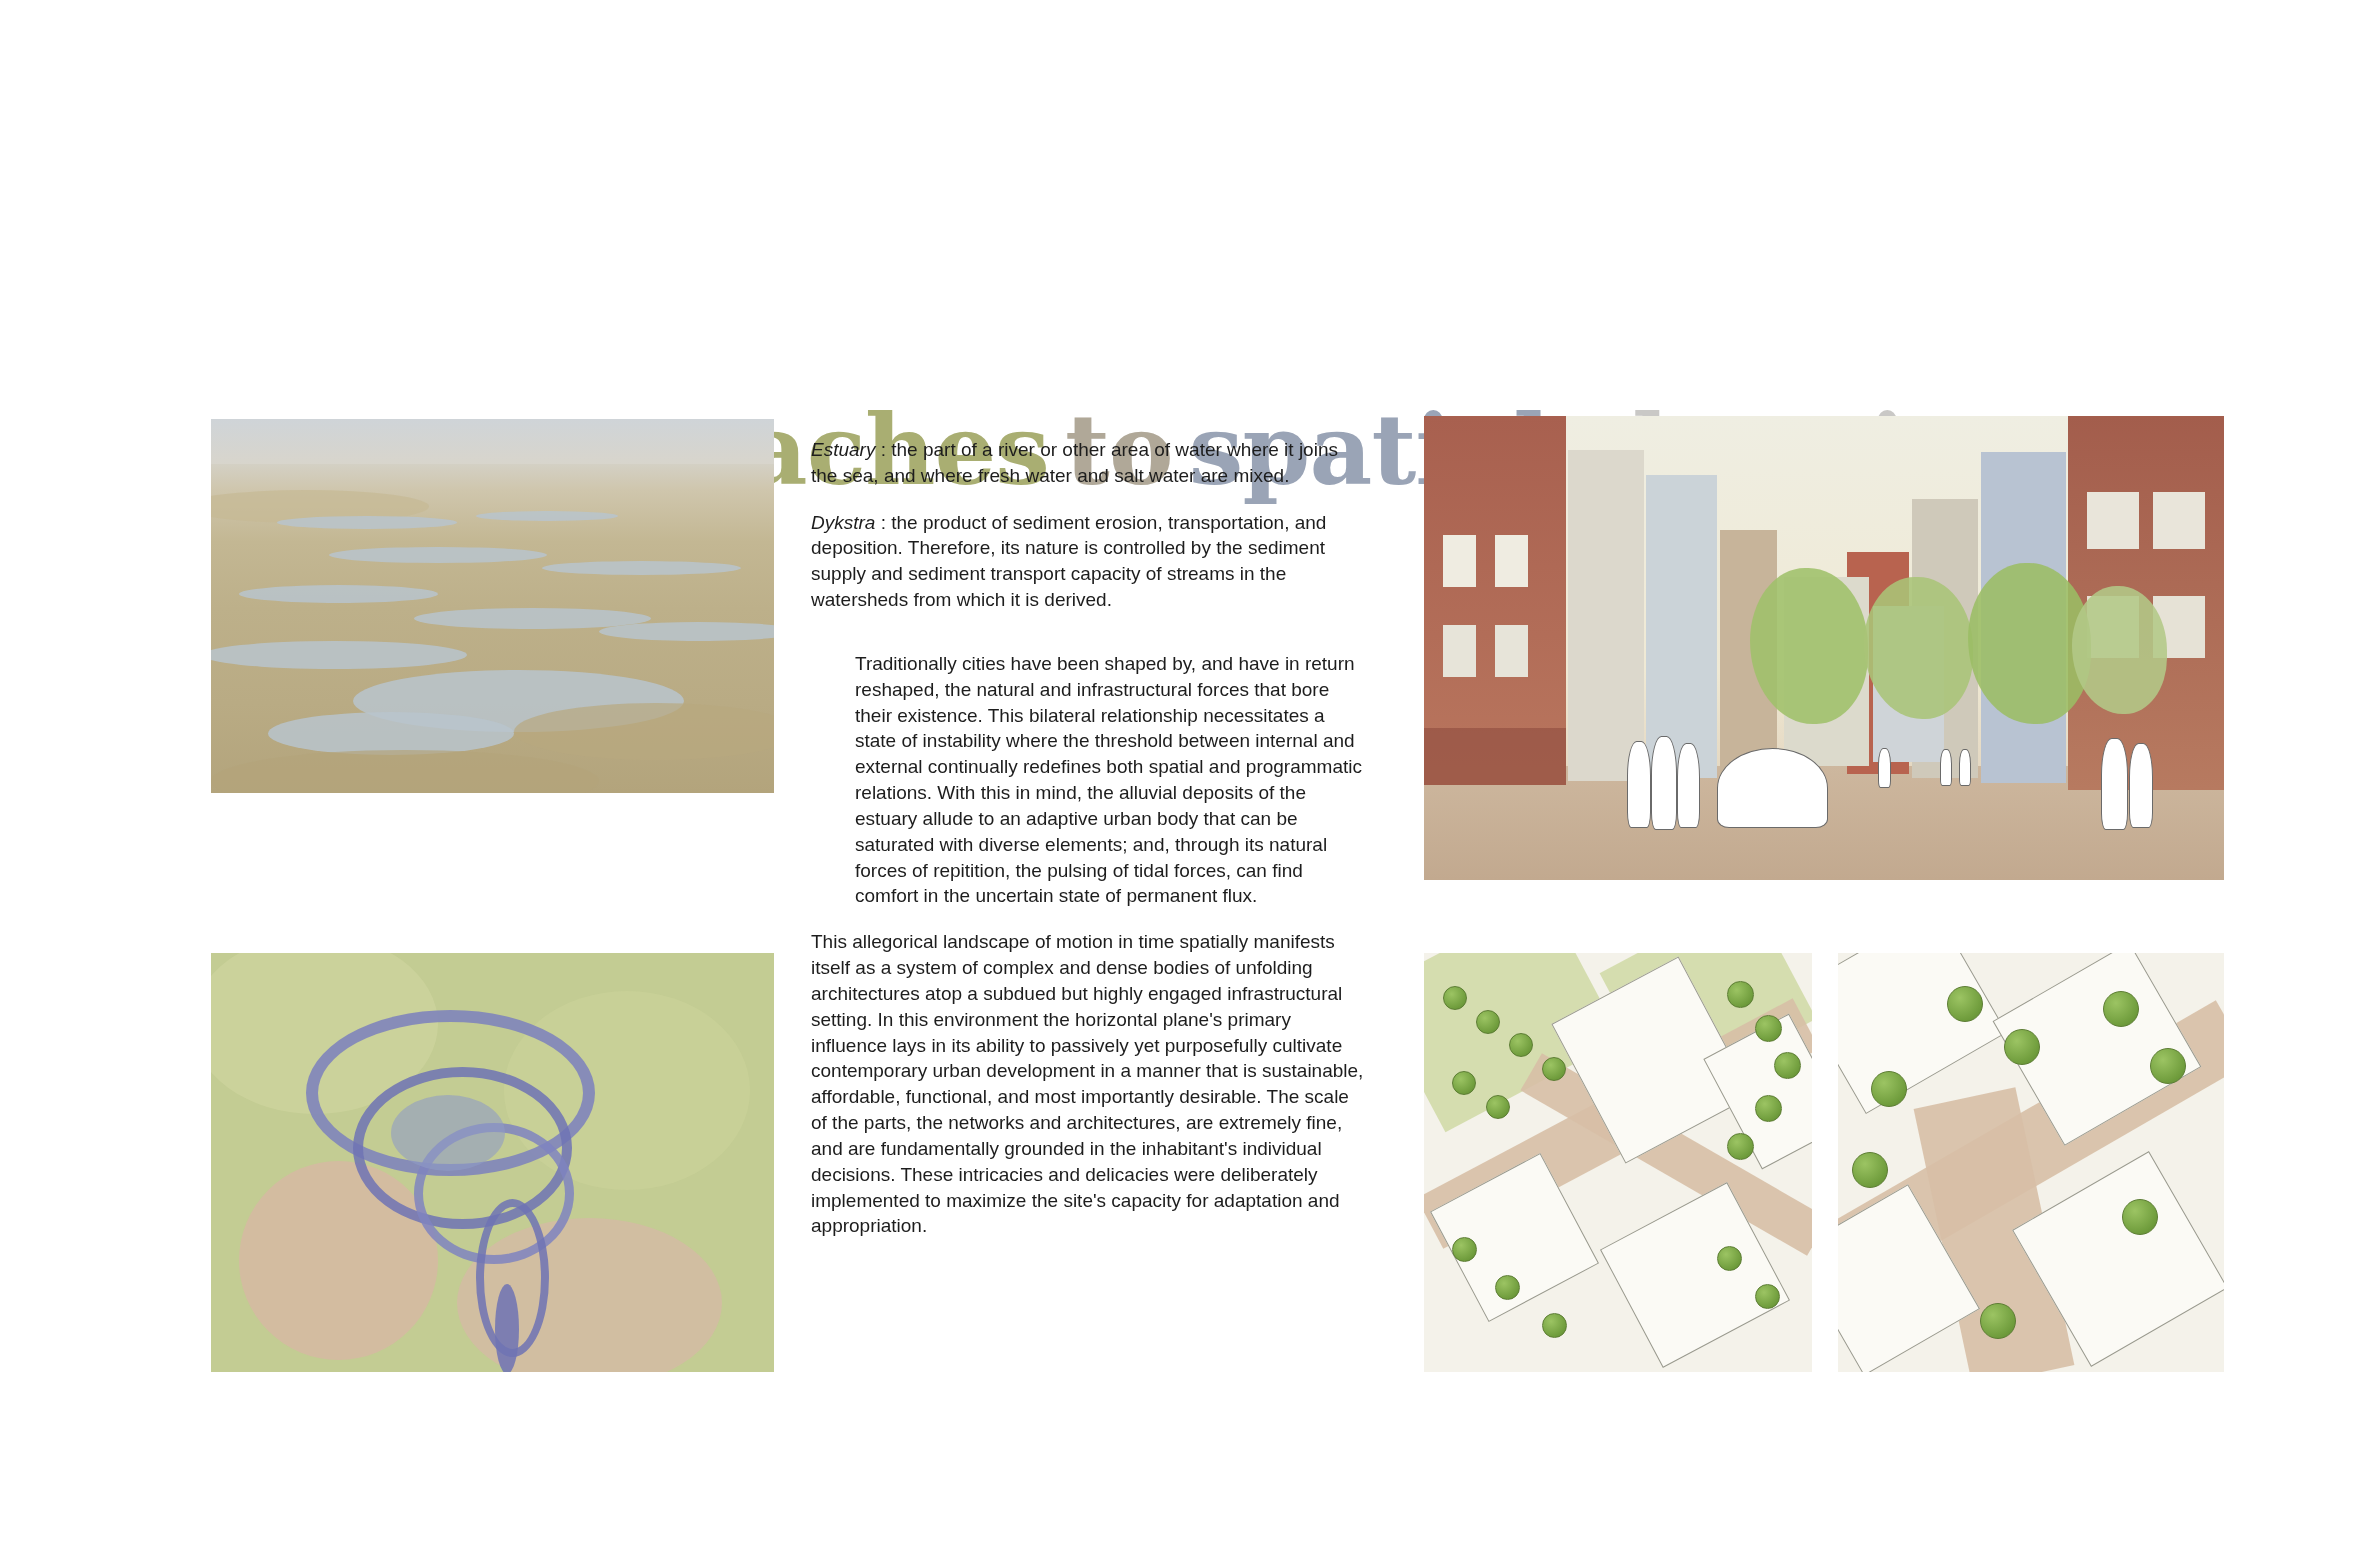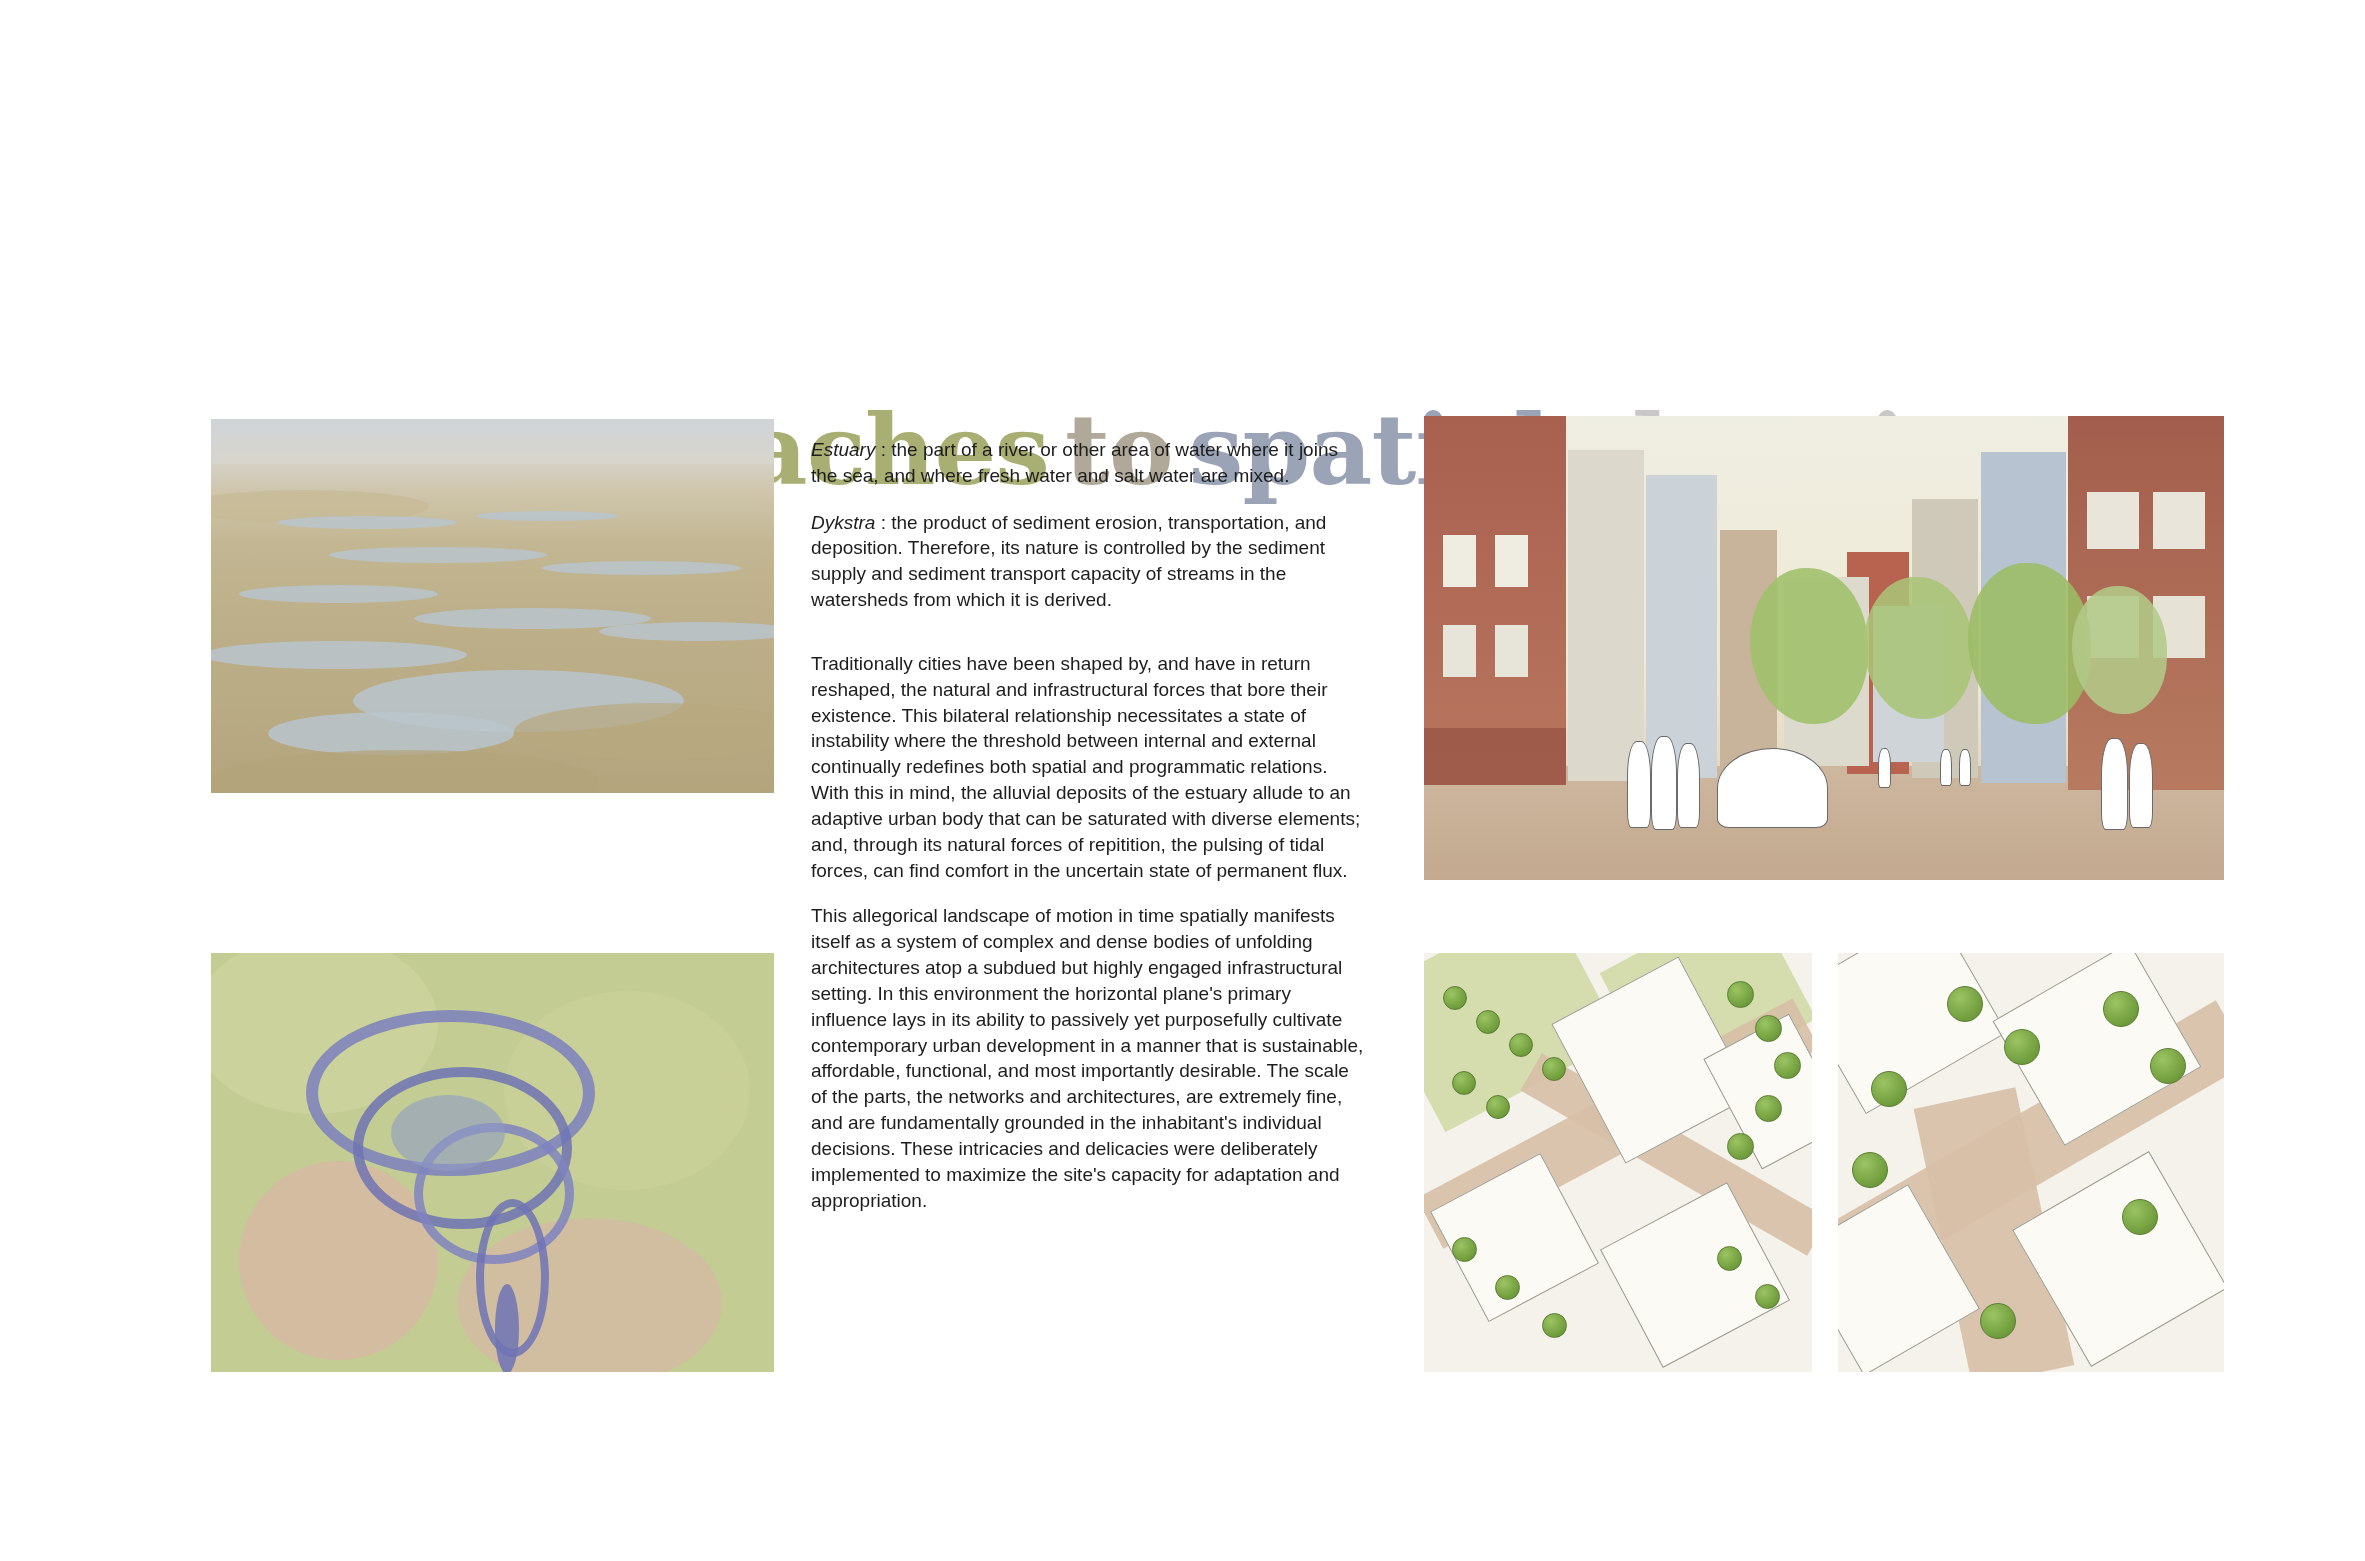--- a/index.html
+++ b/index.html
@@ -136,21 +136,21 @@
     font-style: italic;
   }
   .hang {
     padding-left: 29px;
     text-indent: -29px;
   }
   .body-para {
     margin: 0 0 20px 0;
     text-align: left;
   }
-  .gap-top { margin-top: 38px; }
+  .gap-top { margin-top: 38px; margin-left: 44px; }
 
   
   .img-street {
     position: absolute;
     left: 1424px;
     top: 416px;
     width: 800px;
     height: 464px;
     background: linear-gradient(to bottom, #efeee2 0%, #efe9d4 55%, #d9c5ad 100%);
     overflow: hidden;

